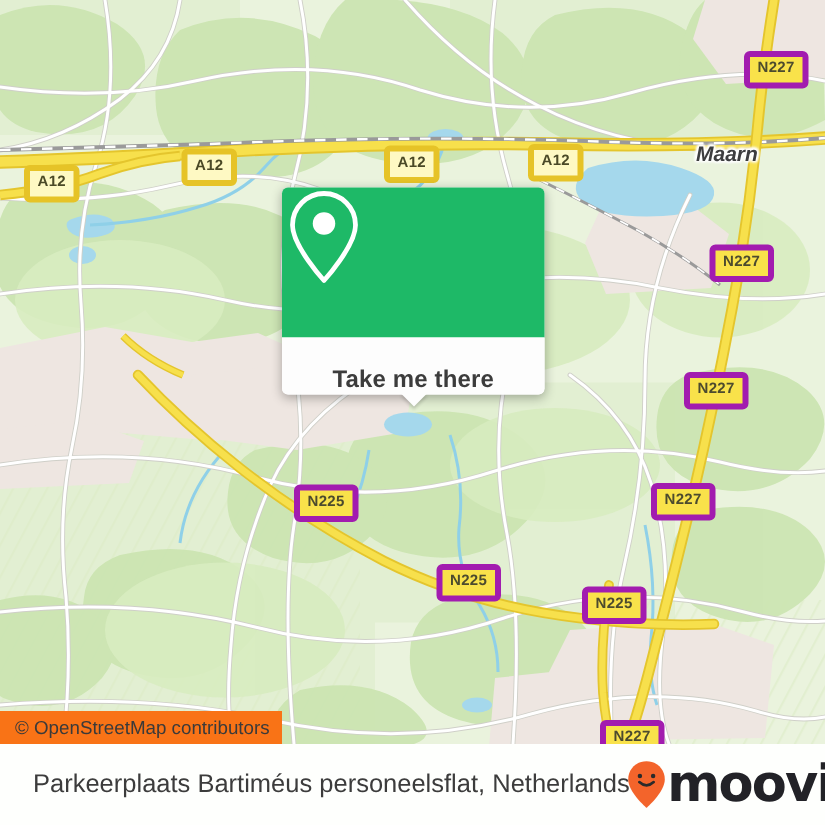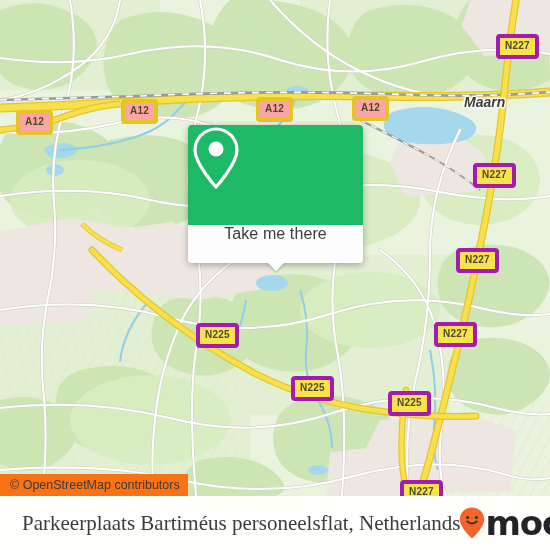--- a/index.html
+++ b/index.html
@@ -24,21 +24,21 @@
     font-weight:bold;
     font-size:10px;
     line-height:1;
     padding:3px 5px 4px 5px;
     letter-spacing:0.2px;
     white-space:nowrap;
     box-sizing:border-box;
     text-align:center;
     font-family:"Liberation Sans", sans-serif;
   }
-  .shield.a12{background:#fca5a5;border-color:#e6c327;color:#4a4926;}
+  .shield.a12{background:#fef9c3;border-color:#e6c327;color:#4a4926;}
 
   
   .place-label{
     position:absolute;
     color:#77767a;
     font-size:13.5px;
     white-space:nowrap;
     font-family:"Liberation Sans", sans-serif;
     text-shadow:
        1px 0 2px #fff, -1px 0 2px #fff, 0 1px 2px #fff, 0 -1px 2px #fff,
@@ -64,22 +64,23 @@
   .callout-top{
     background:#1eb967;
     height:100px;
     border-radius:4px 4px 0 0;
     display:flex;align-items:center;justify-content:center;
   }
   .callout-bottom{
     background:#fdfdfd;
     height:38px;
     border-radius:0 0 4px 4px;
-    display:flex;align-items:flex-start;justify-content:center;
+    display:flex;align-items:flex-end;justify-content:center;
     position:relative;
+    font-weight:bold;
   }
   .callout-bottom .label{
     color:#3c3c3c;font-size:16px;letter-spacing:.1px;
     font-family:"Liberation Sans", sans-serif;
   }
   .callout-tail{
     position:absolute;
     left:50%;bottom:-8px;margin-left:-9px;
     width:0;height:0;
     border-left:9px solid transparent;
@@ -102,22 +103,22 @@
 
   
   .bottom-bar{
     position:absolute;left:0;bottom:0;width:550px;height:54px;
     background:rgba(255,255,255,.93);
     display:flex;align-items:center;
     box-sizing:border-box;
     padding:0 8px 0 22px;
   }
   .bottom-title{
-    color:#3c3c3c;font-size:21px;white-space:nowrap;
-    font-family:Liberation Serif, serif;
+    color:#3c3c3c;font-size:17px;white-space:nowrap;
+    font-family:Liberation Sans, sans-serif;
     flex:0 0 auto;
   }
   .brand{
     display:flex;align-items:center;margin-left:-2px;flex:0 0 auto;
   }
   .brand-word{
     color:#222227;font-size:34px;font-weight:bold;letter-spacing:-1.2px;
     line-height:1;margin-left:1px;
     font-family:"DejaVu Sans", sans-serif;
   }

